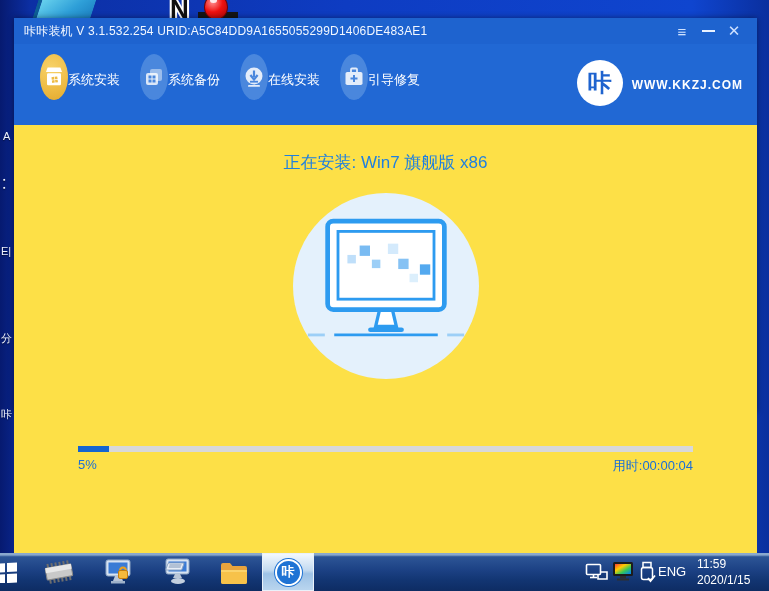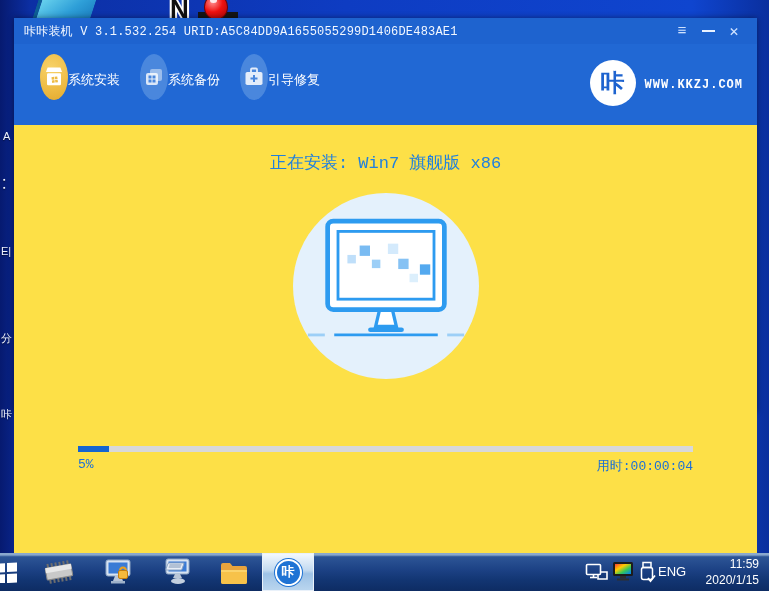--- a/index.html
+++ b/index.html
@@ -24,21 +24,21 @@
   }
   .desk-icon-n .n-bar { position:absolute; left:28px; top:16px; width:40px; height:7px; background:#151515; }
   .desk-icon-n .red-ball {
     position:absolute; left:34px; top:-2px; width:24px; height:26px; border-radius:50%;
     background:radial-gradient(circle at 35% 30%, #ff8f8f 0%, #ee1111 45%, #9e0505 100%);
     border:1px solid #6e0303;
   }
   .desk-icon-n .red-ball:after{ content:""; position:absolute; left:5px; top:3px; width:7px; height:5px; border-radius:50%; background:rgba(255,255,255,.85); }
 
   
-  .app-window { position:absolute; left:14px; top:18px; width:743px; height:394px; box-shadow:0 0 6px rgba(0,0,0,.45);font-family:Liberation Mono, monospace; }
+  .app-window { position:absolute; left:14px; top:18px; width:743px; height:394px; box-shadow:0 0 6px rgba(0,0,0,.45); }
   .titlebar {
     height:26px; background:#1e63cf; display:flex; align-items:center; padding:0 10px;
     color:#f2f7ff; font-size:12px;
   }
   .titlebar .title-text { flex:1; letter-spacing:.2px; white-space:nowrap; overflow:hidden; }
   .tb-btn { width:26px; height:22px; display:flex; align-items:center; justify-content:center; color:#cfe2ff; font-size:15px; cursor:default; }
   .tb-btn.minimize span{ display:block; width:13px; height:2px; background:#e8f1ff; }
 
   .navbar { height:81px; background:#2168d4; display:flex; align-items:flex-start; padding:10px 14px 0 26px; }
   .nav-item { width:80px; margin-right:20px; display:flex; align-items:center; cursor:default; }
@@ -80,21 +80,21 @@
     position:absolute; left:262px; top:0; width:52px; height:38px;
     background:linear-gradient(#f2f8fe, #c3daf0 45%, #9dc2e6 55%, #b9d5ee);
     border:1px solid #e9f1fa; display:flex; align-items:center; justify-content:center;
   }
   .kaka-btn-circle {
     width:27px; height:27px; border-radius:50%; background:#1f73d4; border:2px solid #ffffff;
     color:#fff; font-size:13px; font-weight:bold; display:flex; align-items:center; justify-content:center;
     box-shadow:0 0 0 1px #1f73d4;
   }
   .tray-lang { position:absolute; left:658px; top:11px; color:#ffffff; font-size:13px; }
-  .tray-clock { position:absolute; left:697px; top:3px; width:62px; color:#ffffff; font-size:12px; text-align:right; line-height:16px; }
+  .tray-clock { position:absolute; left:697px; top:3px; width:62px; color:#ffffff; font-size:12px; text-align:left; line-height:16px; }
 </style>
 </head>
 <body>
 
 <div class="desk-icon-monitor"></div>
 <div class="desk-icon-n">
   <span class="n-letter">N</span>
   <span class="n-bar"></span>
   <span class="red-ball"></span>
 </div>
@@ -144,20 +144,32 @@
             <rect x="7.5" y="11.5" width="3" height="3"></rect>
             <rect x="11.5" y="11.5" width="3" height="3"></rect>
             <rect x="7.5" y="15.5" width="3" height="3"></rect>
             <rect x="11.5" y="15.5" width="3" height="3"></rect>
           </g>
         </svg>
       </div>
       <span class="nav-label">系统备份</span>
     </div>
 
+    <div class="nav-item">
+      <div class="nav-circle">
+        <svg width="26" height="26" viewBox="0 0 26 26">
+          <circle cx="13" cy="12" r="8.5" fill="#ffffff" opacity="0.85"></circle>
+          <path d="M13 6.5 L13 13" stroke="#4a87dd" stroke-width="2.2"></path>
+          <path d="M9.4 11 L13 15.5 L16.6 11" fill="none" stroke="#4a87dd" stroke-width="2.2"></path>
+          <rect x="9" y="16.8" width="8" height="1.8" fill="#4a87dd"></rect>
+          <rect x="7" y="21" width="12" height="1.8" rx="0.9" fill="#ffffff" opacity="0.85"></rect>
+        </svg>
+      </div>
+      <span class="nav-label">在线安装</span>
+    </div>
 
     <div class="nav-item">
       <div class="nav-circle">
         <svg width="26" height="26" viewBox="0 0 26 26">
           <path d="M10 8 L10 5.5 Q10 4.5 11 4.5 L15 4.5 Q16 4.5 16 5.5 L16 8" fill="none" stroke="#ffffff" stroke-width="1.8" opacity="0.85"></path>
           <rect x="4.5" y="8" width="17" height="13" rx="1.8" fill="#ffffff" opacity="0.85"></rect>
           <g stroke="#4a87dd" stroke-width="2">
             <path d="M13 11 L13 18"></path>
             <path d="M9.5 14.5 L16.5 14.5"></path>
           </g>

